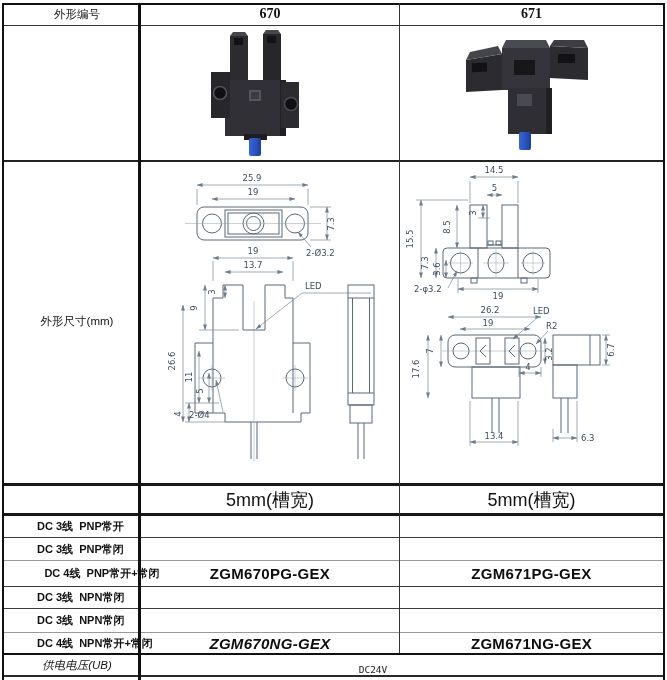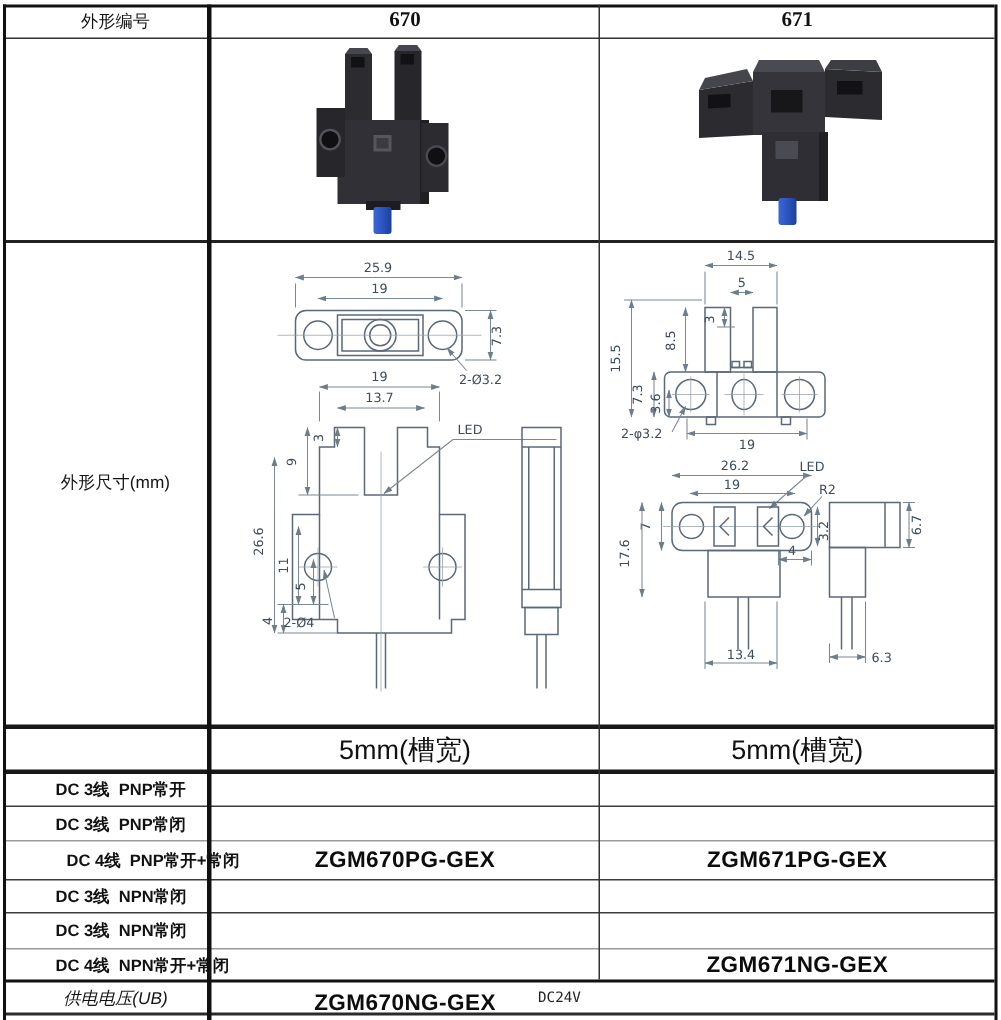--- a/index.html
+++ b/index.html
@@ -317,27 +317,27 @@
   </div>
   <div class="cell lab-bold" style="left:4px;top:587px;width:130px;height:21px;padding-left:33px;">
     <span>DC 3线  NPN常闭</span>
   </div>
   <div class="cell lab-bold" style="left:4px;top:609px;width:130px;height:23px;padding-left:33px;">
     <span>DC 3线  NPN常闭</span>
   </div>
   <div class="cell lab-bold" style="left:4px;top:633px;width:130px;height:20px;padding-left:33px;">
     <span>DC 4线  NPN常开+常闭</span>
   </div>
-  <div class="cell center model" style="left:141px;top:658px;width:258px;height:20px;">
+  <div class="cell center model" style="left:141px;top:633px;width:258px;height:20px;font-style:italic;">
     <span>ZGM670NG-GEX</span>
   </div>
   <div class="cell center model" style="left:400px;top:633px;width:263px;height:20px;">
     <span>ZGM671NG-GEX</span>
   </div>
 
   <div class="cell lab" style="left:4px;top:655px;width:130px;height:20px;padding-left:8px;font-style:italic;">
     <span>供电电压(UB)</span>
   </div>
-  <div class="cell center mono" style="left:141px;top:655px;width:464px;height:20px;">
+  <div class="cell center mono" style="left:141px;top:655px;width:464px;height:20px;align-items:flex-end;">
     <span>DC24V</span>
   </div>
 
 </div>
 
 </body></html>

